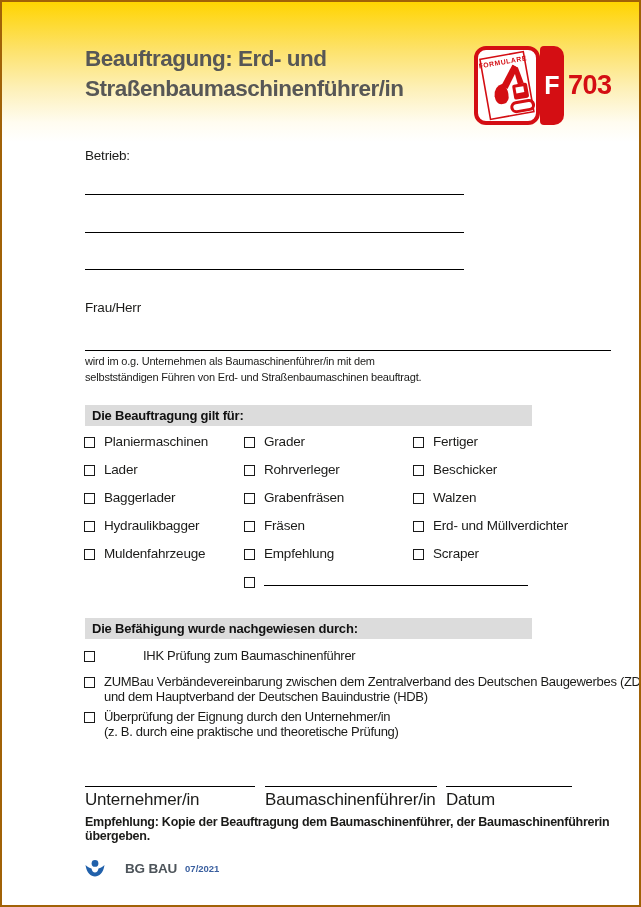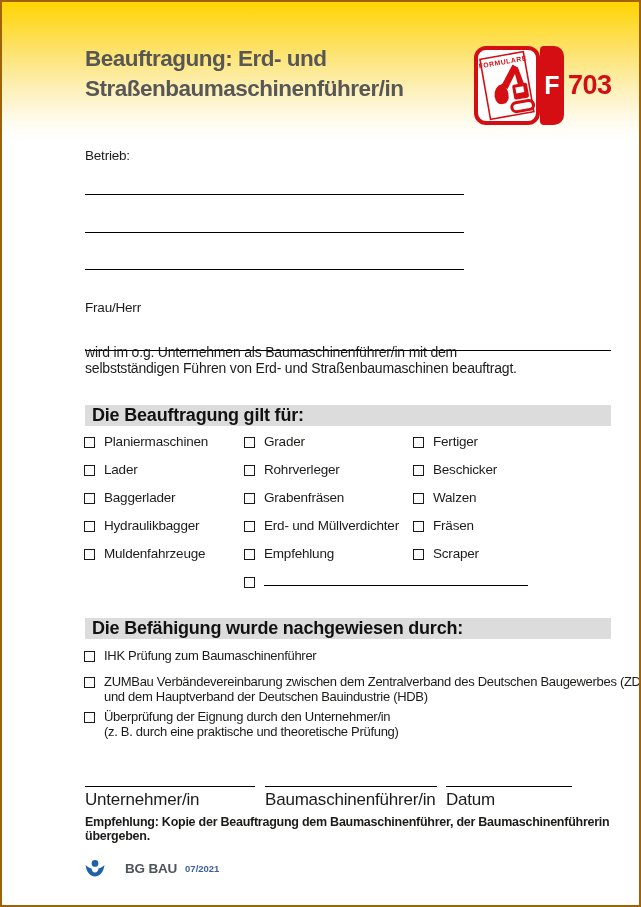--- a/index.html
+++ b/index.html
@@ -32,25 +32,25 @@
     color:#ffffff;font-size:25px;font-weight:bold;
   }
   .badge-number{
     position:absolute;left:94px;top:0;height:79px;
     display:flex;align-items:center;
     color:#d40e13;font-size:27px;font-weight:bold;letter-spacing:-0.5px;
   }
   
   .lbl{position:absolute;font-size:13.5px;letter-spacing:-0.2px;}
   .field-line{position:absolute;border-bottom:1.3px solid #000;height:0;}
-  .intro{position:absolute;left:83px;top:343px;font-size:14px;line-height:15.5px;letter-spacing:-0.2px;}
+  .intro{position:absolute;left:83px;top:352px;font-size:11px;line-height:15.5px;letter-spacing:-0.2px;}
   .banner{
-    position:absolute;left:83px;width:526px;height:21px;
+    position:absolute;left:83px;width:447px;height:21px;
     background:#dcdcdc;
-    font-size:18px;font-weight:bold;line-height:21px;
+    font-size:13px;font-weight:bold;line-height:21px;
     padding-left:7px;box-sizing:border-box;letter-spacing:-0.2px;color:#111;
   }
   
   .cb-grid{
     position:absolute;left:82px;top:432px;width:527px;
     display:grid;grid-template-columns:160px 169px 1fr;grid-auto-rows:28px;
   }
   .cb-item{display:flex;align-items:flex-start;cursor:default;}
   .cb{
     flex:none;width:9px;height:9px;margin-top:3px;
@@ -160,26 +160,26 @@
         <span class="cb"></span>
         <span class="cb-label">Walzen</span>
       </label>
 
     <label class="cb-item">
         <span class="cb"></span>
         <span class="cb-label">Hydraulikbagger</span>
       </label>
     <label class="cb-item">
         <span class="cb"></span>
+        <span class="cb-label">Fräsen</span>
+      </label>
+    <label class="cb-item">
+        <span class="cb"></span>
         <span class="cb-label">Erd- und Müllverdichter</span>
       </label>
-    <label class="cb-item">
-        <span class="cb"></span>
-        <span class="cb-label">Fräsen</span>
-      </label>
 
     <label class="cb-item">
         <span class="cb"></span>
         <span class="cb-label">Muldenfahrzeuge</span>
       </label>
     <label class="cb-item">
         <span class="cb"></span>
         <span class="cb-label">Empfehlung</span>
       </label>
 
@@ -188,21 +188,21 @@
         <span class="cb-label">Scraper</span>
       </label>
     <label class="cb-item other-item">
         <span class="cb"></span>
         <span class="other-line"></span>
       </label>
   </div>
 
   <div class="banner" style="top:616px;">Die Befähigung wurde nachgewiesen durch:</div>
 
-  <label class="s2-item" style="top:646px;">
+  <label class="s2-item" style="top:646px;gap:39px;">
     <span class="cb"></span>
     <span class="s2-text">IHK Prüfung zum Baumaschinenführer</span>
   </label>
 
   <label class="s2-item" style="top:672px;">
     <span class="cb"></span>
     <span class="s2-text">
       <span>ZUMBau Verbändevereinbarung zwischen dem Zentralverband des Deutschen Baugewerbes (ZDB)</span><br>
       <span>und dem Hauptverband der Deutschen Bauindustrie (HDB)</span>
     </span>

